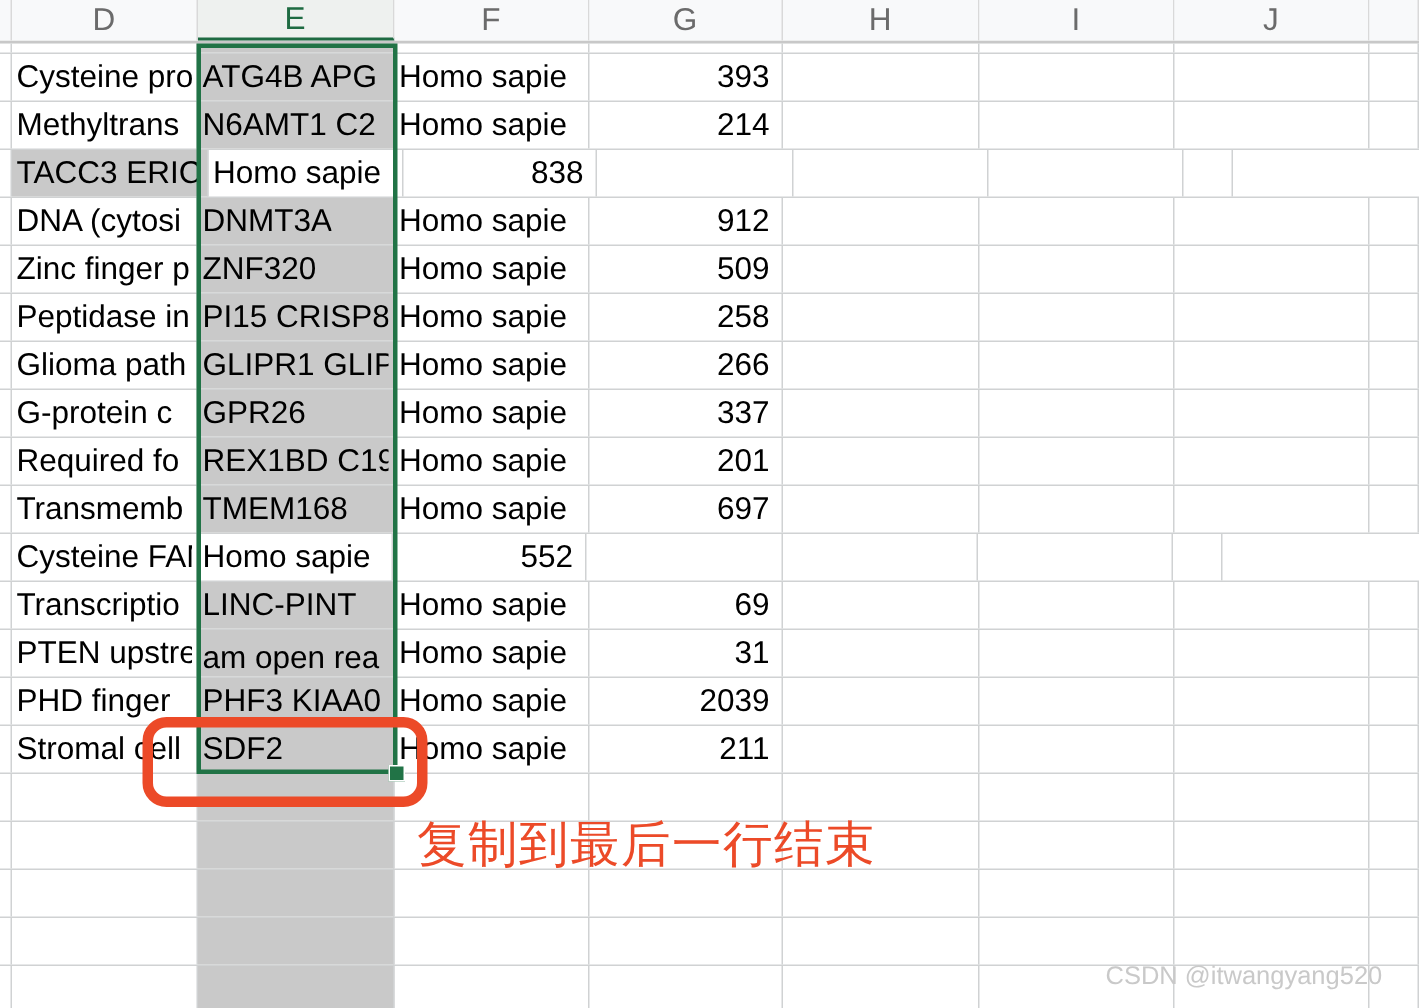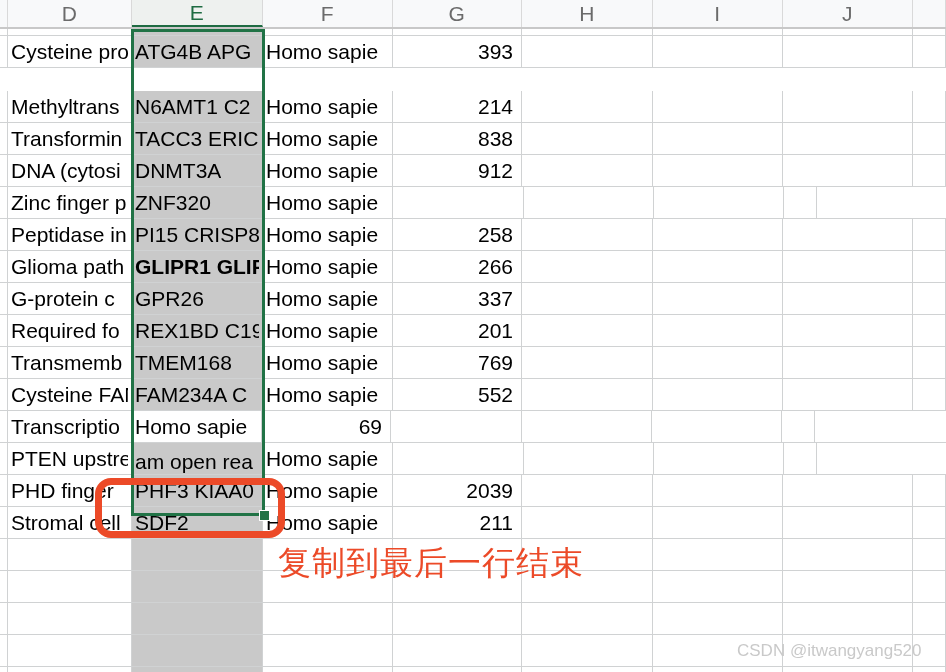--- a/index.html
+++ b/index.html
@@ -237,21 +237,21 @@
         <div class="cell" style="width: 130px;">
           <span class="cell-text"></span>
         </div>
         <div class="cell" style="width: 130px;">
           <span class="cell-text"></span>
         </div>
         <div class="cell" style="width: 33px;">
           <span class="cell-text"></span>
         </div>
       </div>
-      <div class="row" style="height: 32px; margin-top: 23px;">
+      <div class="row" style="height: 32px;">
         <div class="cell clipleft" style="width: 8px;">
           <span class="cell-text"></span>
         </div>
         <div class="cell" style="width: 124px;">
           <span class="cell-text">Methyltrans</span>
         </div>
         <div class="cell selcol" style="width: 131px;">
           <span class="cell-text">N6AMT1 C2</span>
         </div>
         <div class="cell" style="width: 130px;">
@@ -270,23 +270,20 @@
           <span class="cell-text"></span>
         </div>
         <div class="cell" style="width: 33px;">
           <span class="cell-text"></span>
         </div>
       </div>
       <div class="row" style="height: 32px;">
         <div class="cell clipleft" style="width: 8px;">
           <span class="cell-text"></span>
         </div>
-        <div class="cell" style="width: 124px;">
-          <span class="cell-text">Transformin</span>
-        </div>
         <div class="cell selcol" style="width: 131px;">
           <span class="cell-text">TACC3 ERIC</span>
         </div>
         <div class="cell" style="width: 130px;">
           <span class="cell-text">Homo sapie</span>
         </div>
         <div class="cell num" style="width: 129px;">
           <span class="cell-text">838</span>
         </div>
         <div class="cell" style="width: 131px;">
@@ -337,20 +334,23 @@
         </div>
         <div class="cell" style="width: 124px;">
           <span class="cell-text">Zinc finger p</span>
         </div>
         <div class="cell selcol" style="width: 131px;">
           <span class="cell-text">ZNF320</span>
         </div>
         <div class="cell" style="width: 130px;">
           <span class="cell-text">Homo sapie</span>
         </div>
+        <div class="cell num" style="width: 129px;">
+          <span class="cell-text">509</span>
+        </div>
         <div class="cell" style="width: 131px;">
           <span class="cell-text"></span>
         </div>
         <div class="cell" style="width: 130px;">
           <span class="cell-text"></span>
         </div>
         <div class="cell" style="width: 130px;">
           <span class="cell-text"></span>
         </div>
         <div class="cell" style="width: 33px;">
@@ -386,21 +386,21 @@
           <span class="cell-text"></span>
         </div>
       </div>
       <div class="row" style="height: 32px;">
         <div class="cell clipleft" style="width: 8px;">
           <span class="cell-text"></span>
         </div>
         <div class="cell" style="width: 124px;">
           <span class="cell-text">Glioma path</span>
         </div>
-        <div class="cell selcol" style="width: 131px; font-weight: bold;">
+        <div class="cell selcol" style="width: 131px;">
           <span class="cell-text">GLIPR1 GLIP</span>
         </div>
         <div class="cell" style="width: 130px;">
           <span class="cell-text">Homo sapie</span>
         </div>
         <div class="cell num" style="width: 129px;">
           <span class="cell-text">266</span>
         </div>
         <div class="cell" style="width: 131px;">
           <span class="cell-text"></span>
@@ -480,21 +480,21 @@
         <div class="cell" style="width: 124px;">
           <span class="cell-text">Transmemb</span>
         </div>
         <div class="cell selcol" style="width: 131px;">
           <span class="cell-text">TMEM168</span>
         </div>
         <div class="cell" style="width: 130px;">
           <span class="cell-text">Homo sapie</span>
         </div>
         <div class="cell num" style="width: 129px;">
-          <span class="cell-text">769</span>
+          <span class="cell-text">697</span>
         </div>
         <div class="cell" style="width: 131px;">
           <span class="cell-text"></span>
         </div>
         <div class="cell" style="width: 130px;">
           <span class="cell-text"></span>
         </div>
         <div class="cell" style="width: 130px;">
           <span class="cell-text"></span>
         </div>
@@ -502,23 +502,20 @@
           <span class="cell-text"></span>
         </div>
       </div>
       <div class="row" style="height: 32px;">
         <div class="cell clipleft" style="width: 8px;">
           <span class="cell-text"></span>
         </div>
         <div class="cell" style="width: 124px;">
           <span class="cell-text">Cysteine FAM</span>
         </div>
-        <div class="cell selcol" style="width: 131px;">
-          <span class="cell-text">FAM234A C</span>
-        </div>
         <div class="cell" style="width: 130px;">
           <span class="cell-text">Homo sapie</span>
         </div>
         <div class="cell num" style="width: 129px;">
           <span class="cell-text">552</span>
         </div>
         <div class="cell" style="width: 131px;">
           <span class="cell-text"></span>
         </div>
         <div class="cell" style="width: 130px;">
@@ -530,20 +527,23 @@
         <div class="cell" style="width: 33px;">
           <span class="cell-text"></span>
         </div>
       </div>
       <div class="row" style="height: 32px;">
         <div class="cell clipleft" style="width: 8px;">
           <span class="cell-text"></span>
         </div>
         <div class="cell" style="width: 124px;">
           <span class="cell-text">Transcriptio</span>
+        </div>
+        <div class="cell selcol" style="width: 131px;">
+          <span class="cell-text">LINC-PINT</span>
         </div>
         <div class="cell" style="width: 130px;">
           <span class="cell-text">Homo sapie</span>
         </div>
         <div class="cell num" style="width: 129px;">
           <span class="cell-text">69</span>
         </div>
         <div class="cell" style="width: 131px;">
           <span class="cell-text"></span>
         </div>
@@ -563,20 +563,23 @@
         </div>
         <div class="cell" style="width: 124px;">
           <span class="cell-text">PTEN upstre</span>
         </div>
         <div class="cell selcol" style="width: 131px; align-items: flex-end;">
           <span class="cell-text">am open rea</span>
         </div>
         <div class="cell" style="width: 130px;">
           <span class="cell-text">Homo sapie</span>
         </div>
+        <div class="cell num" style="width: 129px;">
+          <span class="cell-text">31</span>
+        </div>
         <div class="cell" style="width: 131px;">
           <span class="cell-text"></span>
         </div>
         <div class="cell" style="width: 130px;">
           <span class="cell-text"></span>
         </div>
         <div class="cell" style="width: 130px;">
           <span class="cell-text"></span>
         </div>
         <div class="cell" style="width: 33px;">

